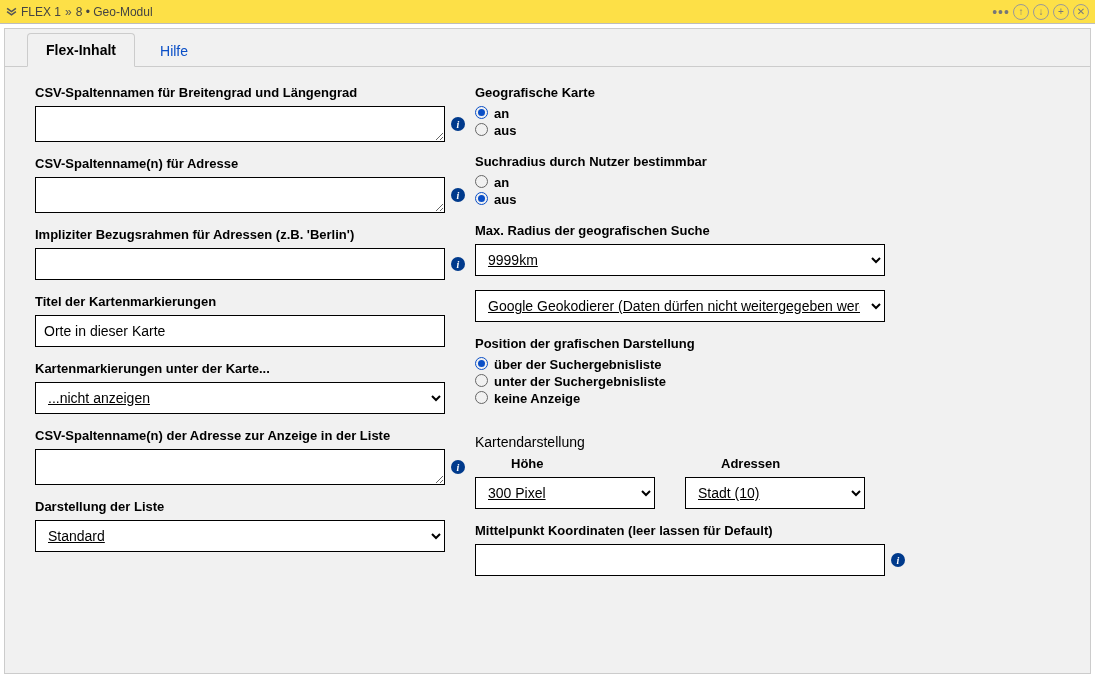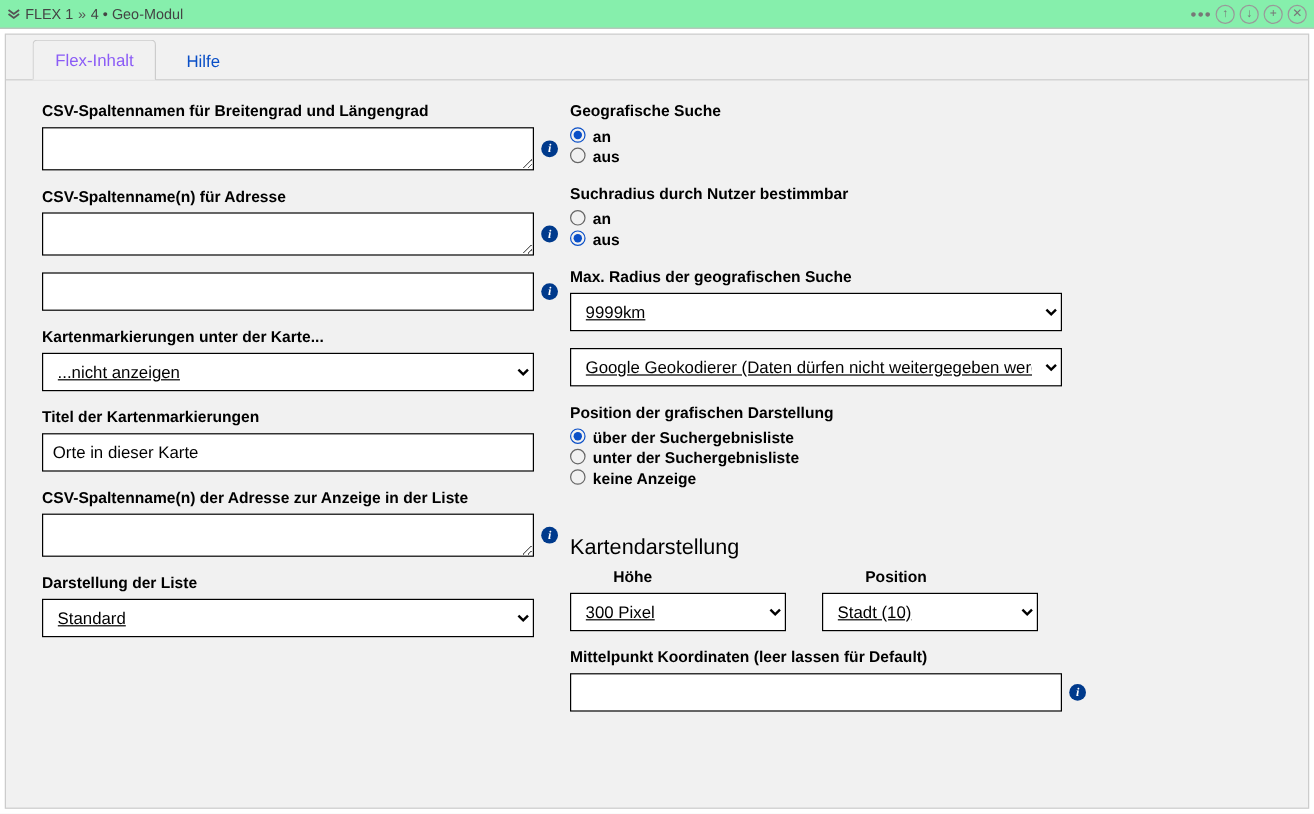--- a/index.html
+++ b/index.html
@@ -11,21 +11,21 @@
     color: #000;
   }
   .window {
     width: 1095px;
     height: 678px;
     background: #fff;
     display: flex;
     flex-direction: column;
   }
   .titlebar {
-    background: #86efac;
+    background: #fde047;
     height: 24px;
     display: flex;
     align-items: center;
     padding: 0 6px;
     font-size: 12px;
     color: #444;
     border-bottom: 1px solid #bdbdbd;
   }
   .titlebar .chev {
     margin-right: 4px;
@@ -74,22 +74,22 @@
     color: #0a4fc7;
     cursor: pointer;
     position: relative;
     bottom: -1px;
   }
   .tab.active {
     background: #f1f1f1;
     border-color: #ccc;
     border-top-left-radius: 4px;
     border-top-right-radius: 4px;
-    font-weight: normal;
-    color: #8b5cf6;
+    font-weight: bold;
+    color: #000000;
     border-bottom: 1px solid #f1f1f1;
     background: #fff;
     background: #f1f1f1;
   }
   
   .tab.active { background: #f1f1f1; }
   .content {
     display: flex;
     padding: 18px 30px 30px 30px;
   }
@@ -160,23 +160,23 @@
   .radio:checked { border-color: #0a4fc7; }
   .radio:checked::after {
     content: "";
     position: absolute;
     left: 2px; top: 2px;
     width: 7px; height: 7px;
     border-radius: 50%;
     background: #0a4fc7;
   }
   .section-title {
-    font-size: 18px;
+    font-size: 14px;
     font-weight: normal;
-    margin: 24px 0 6px 0;
+    margin: 12px 0 6px 0;
   }
   .two-mini {
     display: flex;
     gap: 30px;
   }
   .mini .select-input { width: 180px; }
   .mini .field-label { margin-bottom: 6px; padding-left: 36px; }
 </style>
 </head>
 <body>
@@ -184,21 +184,21 @@
 <div class="window">
   <div class="titlebar">
     <span class="chev">
       <svg width="11" height="11" viewBox="0 0 10 10">
           <path d="M1 3 L5 6 L9 3" stroke="#555" stroke-width="1.4" fill="none"></path>
           <path d="M1 6 L5 9 L9 6" stroke="#555" stroke-width="1.4" fill="none"></path>
         </svg>
     </span>
     <span>FLEX 1</span>
     <span class="crumb-sep">»</span>
-    <span>4 • Geo-Modul</span>
+    <span>8 • Geo-Modul</span>
     <span class="spacer"></span>
     <span class="tb-icon tb-dots">•••</span>
     <span class="tb-icon">↑</span>
     <span class="tb-icon">↓</span>
     <span class="tb-icon">+</span>
     <span class="tb-icon">✕</span>
   </div>
 
   <div class="panel-body">
     <div class="tabs">
@@ -220,59 +220,60 @@
 
         <div class="field-group">
           <span class="field-label">CSV-Spaltenname(n) für Adresse</span>
           <div class="input-row">
             <textarea class="textarea-input" style=""></textarea>
             <span class="info-icon">i</span>
           </div>
         </div>
 
         <div class="field-group">
+          <span class="field-label">Impliziter Bezugsrahmen für Adressen (z.B. 'Berlin')</span>
           <div class="input-row">
             <input class="text-input" value="" style="">
             <span class="info-icon">i</span>
           </div>
+        </div>
+
+        <div class="field-group">
+          <span class="field-label">Titel der Kartenmarkierungen</span>
+          <input class="text-input" value="Orte in dieser Karte" style="">
         </div>
 
         <div class="field-group">
           <span class="field-label">Kartenmarkierungen unter der Karte...</span>
           <select class="select-input">
             <option>...nicht anzeigen</option>
           </select>
         </div>
 
         <div class="field-group">
-          <span class="field-label">Titel der Kartenmarkierungen</span>
-          <input class="text-input" value="Orte in dieser Karte" style="">
-        </div>
-
-        <div class="field-group">
           <span class="field-label">CSV-Spaltenname(n) der Adresse zur Anzeige in der Liste</span>
           <div class="input-row">
             <textarea class="textarea-input" style=""></textarea>
             <span class="info-icon">i</span>
           </div>
         </div>
 
         <div class="field-group">
           <span class="field-label">Darstellung der Liste</span>
           <select class="select-input">
             <option>Standard</option>
           </select>
         </div>
 
       </div>
 
       <div class="col">
 
         <div class="field-group">
-          <span class="field-label">Geografische Suche</span>
+          <span class="field-label">Geografische Karte</span>
           <div class="radio-group">
             <label class="radio-line">
                 <input type="radio" class="radio" name="geo" checked="" style="">
                 <span>an</span>
               </label>
             <label class="radio-line">
                 <input type="radio" class="radio" name="geo" style="">
                 <span>aus</span>
               </label>
           </div>
@@ -326,21 +327,21 @@
         <div class="section-title">Kartendarstellung</div>
 
         <div class="field-group two-mini">
           <div class="mini">
             <span class="field-label">Höhe</span>
             <select class="select-input">
               <option>300 Pixel</option>
             </select>
           </div>
           <div class="mini">
-            <span class="field-label">Position</span>
+            <span class="field-label">Adressen</span>
             <select class="select-input">
               <option>Stadt (10)</option>
             </select>
           </div>
         </div>
 
         <div class="field-group">
           <span class="field-label">Mittelpunkt Koordinaten (leer lassen für Default)</span>
           <div class="input-row">
             <input class="text-input" value="" style="">

